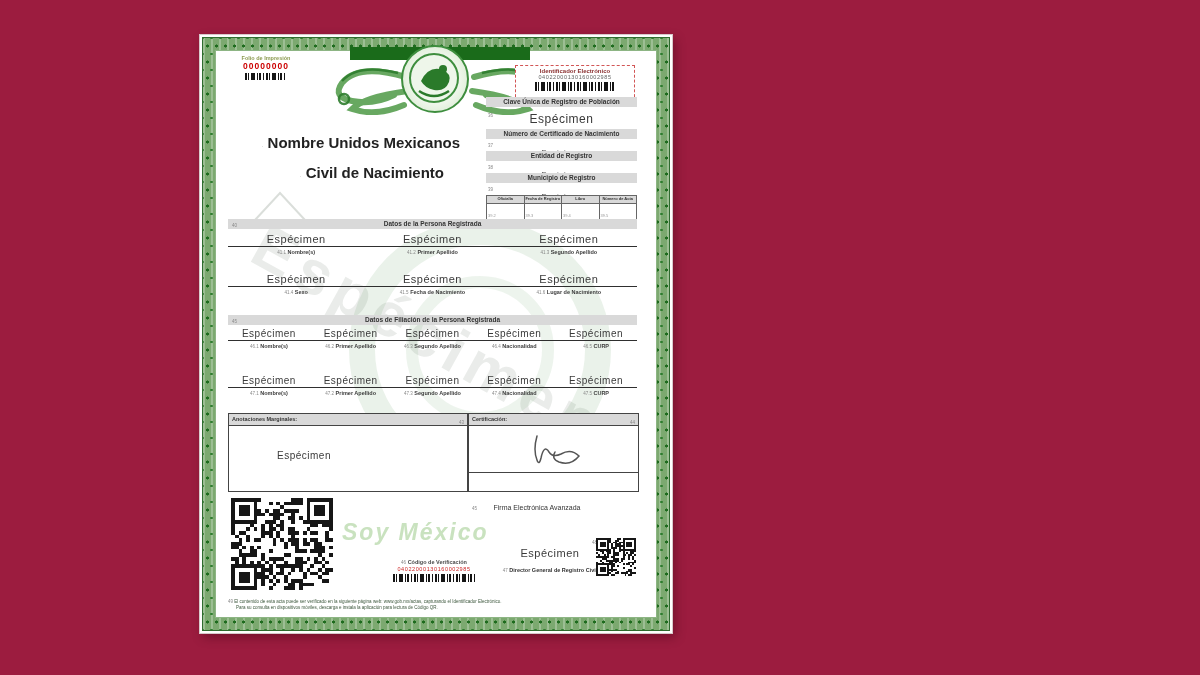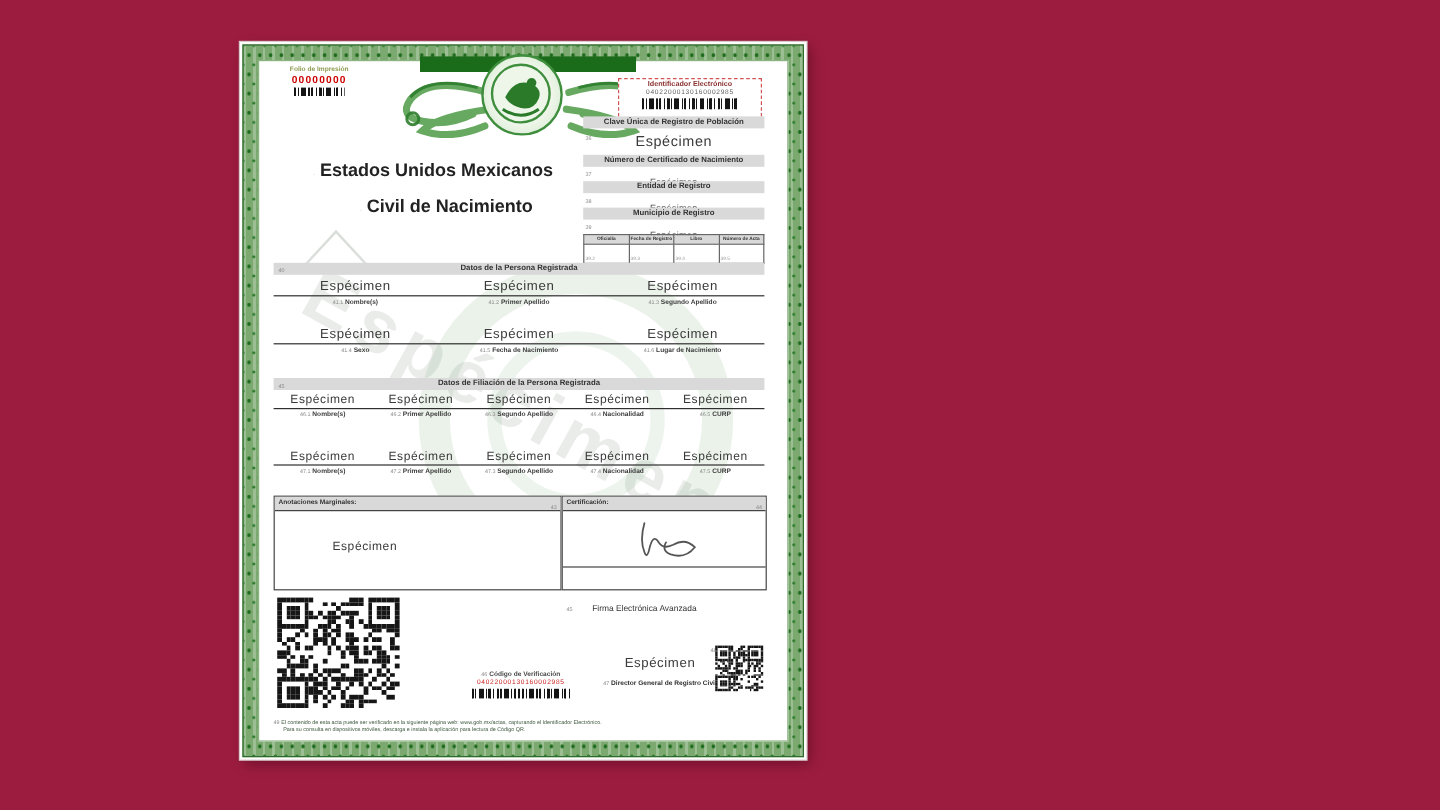--- a/index.html
+++ b/index.html
@@ -103,21 +103,21 @@
 
     <div class="abs idbox c" style="left:315px;top:30px;width:118px;height:33px;padding-top:2px;">
       <div style="font-size:6px;color:#8a3030;font-weight:bold;">Identificador Electrónico</div>
       <div style="font-size:5.5px;color:#5f5f5f;letter-spacing:.6px;">04022000130160002985</div>
       <div class="barcode" style="width:80px;height:9px;margin:1.5px auto 0;"></div>
     </div>
 
     <div class="abs" style="left:30px;top:99px;width:262px;">
       <div class="c" style="font-size:15px;font-weight:bold;color:#222;">
         <span class="tiny-no">·</span>
-        <span>Estados Unidos Mexicanos</span>
+        <span>Nombre Unidos Mexicanos</span>
       </div>
       <div class="c" style="font-size:15px;font-weight:bold;color:#222;margin-top:13px;padding-left:22px;">
         <span class="tiny-no">·</span>
         <span>Civil de Nacimiento</span>
       </div>
     </div>
 
     <div class="abs" style="left:286px;top:62px;width:151px;">
       <div class="grey-bar">Clave Única de Registro de Población</div>
       <div class="c" style="position:relative;margin-top:2px;">
@@ -928,20 +928,21 @@
         <div></div>
         <div></div>
         <div></div>
       </div>
 
     <div class="abs" style="left:272px;top:461px;">
       <i class="tiny-no">45</i>
       <span style="font-size:7px;color:#333;margin-left:12px;">Firma Electrónica Avanzada</span>
     </div>
 
+    <div class="abs soy" style="left:142px;top:484px;">Soy México</div>
 
     <div class="abs c" style="left:178px;top:524px;width:112px;">
       <div style="font-size:5.5px;color:#4a4a4a;font-weight:bold;">
         <i class="tiny-no">46</i>
         <span>Código de Verificación</span>
       </div>
       <div style="font-size:5.5px;color:#cc2222;letter-spacing:.6px;margin-top:1px;">04022000130160002985</div>
       <div class="barcode" style="width:82px;height:8px;margin:1.5px auto 0;"></div>
     </div>
 

